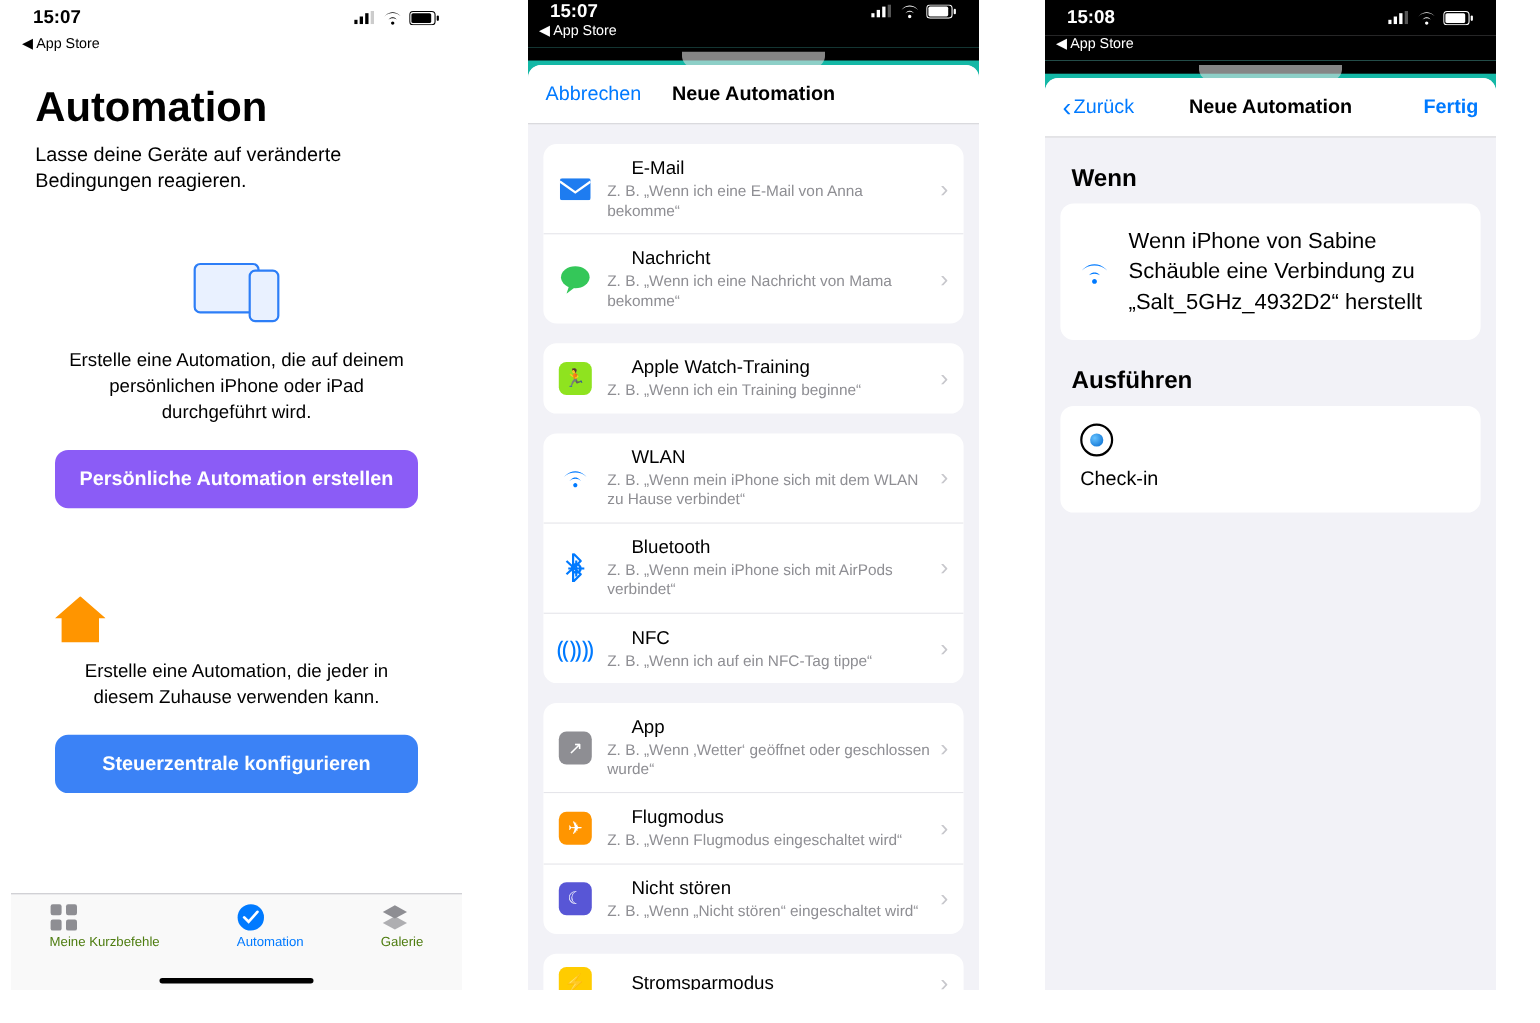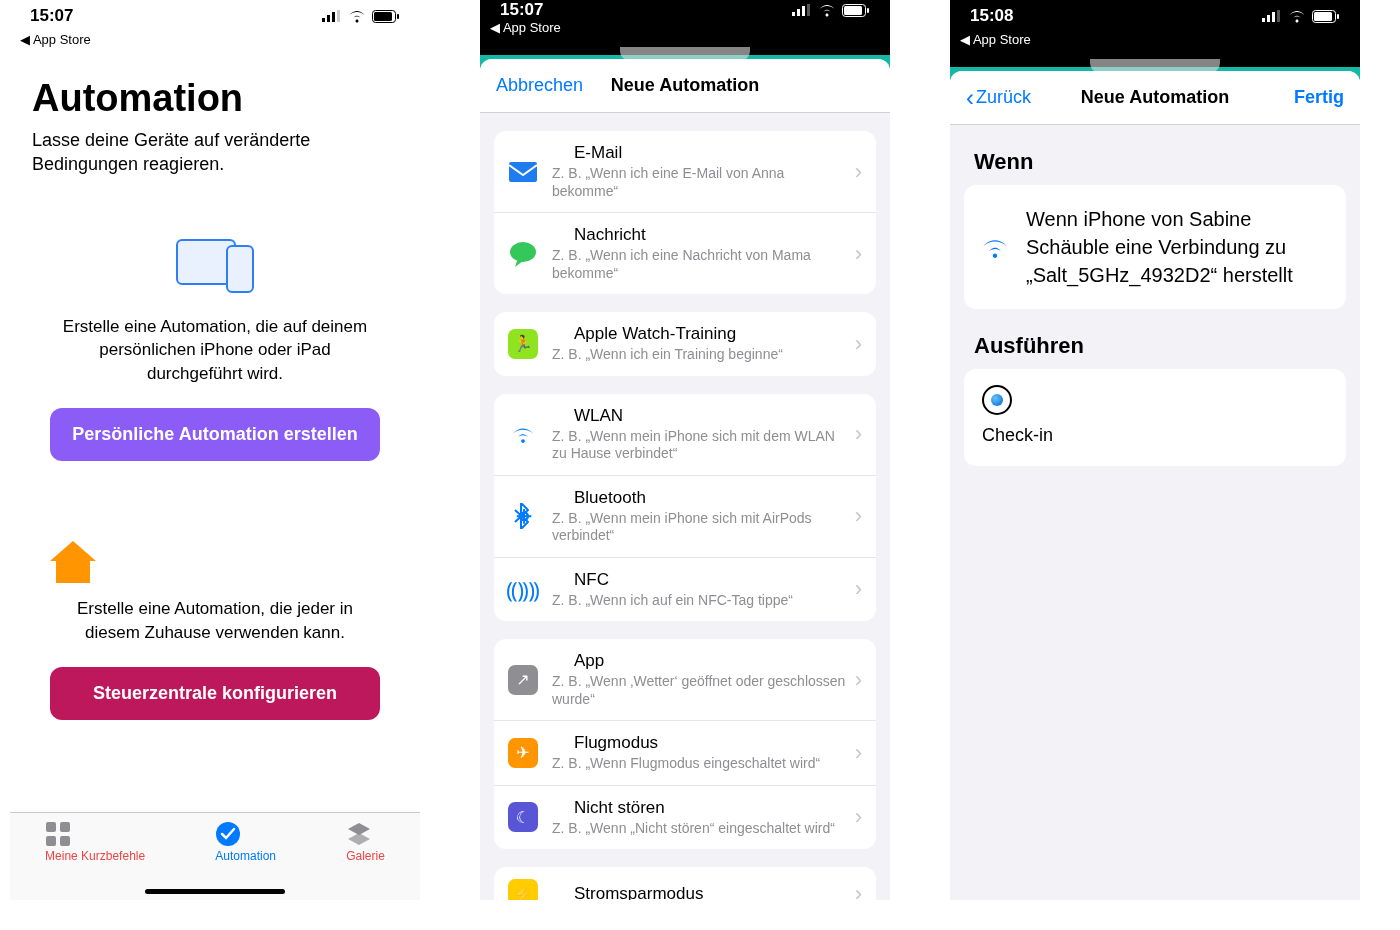--- a/index.html
+++ b/index.html
@@ -59,37 +59,37 @@
     width: 100%;
     border-radius: 12px;
     padding: 16px 8px;
     font-size: 18px;
     font-weight: 600;
     color: #fff;
     margin-top: 22px;
     border: none;
   }
   .btn-blue { background: #8b5cf6; }
-  .btn-orange { background: #be185d; }
+  .btn-orange { background: #3b82f6; }
   .devices-ic { display: inline-block; width: 90px; height: 62px; position: relative; }
   .devices-ic .ipad { position:absolute; left:6px; top:4px; width:60px; height:46px; border:2px solid #2d7ef7; border-radius:6px; background:#e9f1ff; }
   .devices-ic .iphone { position:absolute; right:6px; top:10px; width:28px; height:48px; border:2px solid #2d7ef7; border-radius:6px; background:#e9f1ff; }
   .home-ic { color:#ff9500; font-size:46px; }
 
   .tabbar {
     height: 88px;
     border-top: 0.5px solid #c8c8cc;
     background: #f9f9f9;
     display: flex;
     justify-content: space-around;
     align-items: flex-start;
     padding-top: 8px;
     font-size: 12px;
   }
-  .tab { text-align: center; color: #ef4444; }
+  .tab { text-align: center; color: #4d7c0f; }
   .tab.active { color: #007aff; }
   .tab .glyph { font-size: 24px; display:block; margin-bottom:2px; }
   .home-indicator {
     position: absolute; bottom: 6px; left: 50%; transform: translateX(-50%);
     width: 140px; height: 5px; border-radius: 3px; background: #000;
   }
 
   
   .sheet-wrap { flex: 1; background:#14b8a6; display:flex; flex-direction:column; }
   .notch { height: 12px; background:#000; position:relative; }

